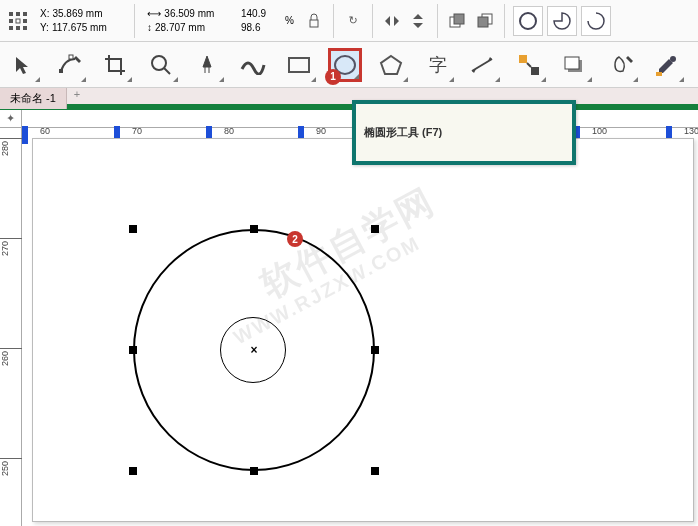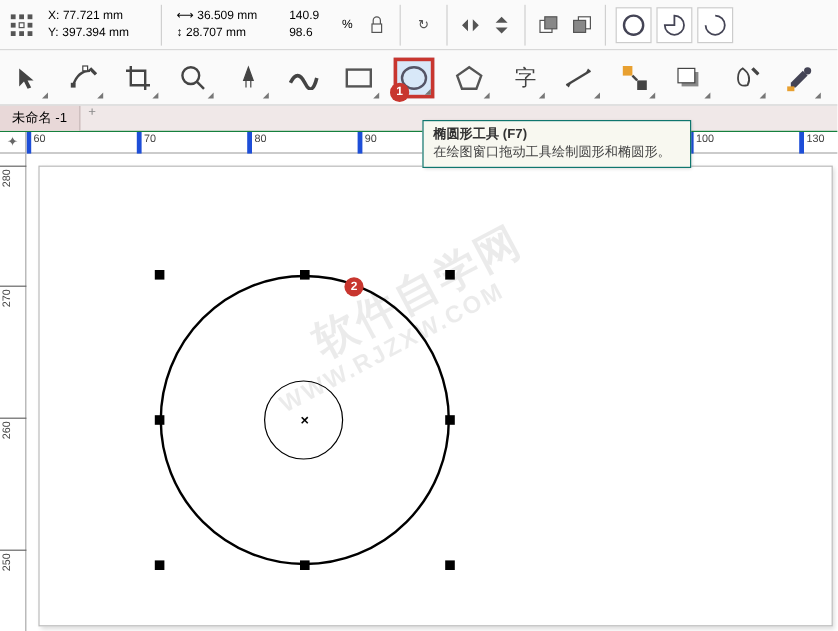--- a/index.html
+++ b/index.html
@@ -13,34 +13,34 @@
   .small-btn { width: 22px; height: 22px; display: flex; align-items: center; justify-content: center; color: #555; cursor: pointer; }
   .group2 { display: flex; gap: 6px; align-items: center; }
   .shape-btn { width: 30px; height: 30px; border: 1px solid #ccc; display: flex; align-items: center; justify-content: center; background: #fff; cursor: pointer; }
   
   .tool-row { display: flex; align-items: center; height: 46px; border-bottom: 1px solid #d0d0d0; padding: 2px 6px; gap: 12px; background: #fafafa; position: relative; }
   .tool { width: 34px; height: 34px; display: flex; align-items: center; justify-content: center; cursor: pointer; position: relative; }
   .tool.selected { border: 3px solid #c8362f; background: #d8e8f8; }
   .tool .corner { position: absolute; right: 0; bottom: 0; width: 0; height: 0; border-left: 5px solid transparent; border-bottom: 5px solid #777; }
   .callout-num { position: absolute; width: 16px; height: 16px; border-radius: 50%; background: #c8362f; color: #fff; font-size: 10px; display: flex; align-items: center; justify-content: center; font-weight: bold; z-index: 5; }
   
-  .tab-bar { display: flex; align-items: flex-start; height: 22px; background: #f0e8e8; border-bottom: 1px solid #15803d; font-size: 11px; }
+  .tab-bar { display: flex; align-items: flex-start; height: 22px; background: #f0e8e8; border-bottom: 6px solid #15803d; font-size: 11px; }
   .tab { padding: 3px 10px; background: #e8d8d8; border-right: 1px solid #c8b8b8; cursor: pointer; }
   .tab-add { width: 20px; text-align: center; cursor: pointer; color: #888; }
   
   .ruler-h { position: absolute; left: 22px; right: 0; top: 110px; height: 18px; background: #fff; border-bottom: 1px solid #aaa; }
-  .ruler-h .tick-major { position: absolute; top: 0; height: 18px; border-left: 4px solid #1d4ed8; font-size: 9px; padding-left: 2px; color: #444; }
+  .ruler-h .tick-major { position: absolute; top: 16px; height: 18px; border-left: 6px solid #1d4ed8; font-size: 9px; padding-left: 12px; color: #444; }
   .ruler-v { position: absolute; left: 0; top: 128px; bottom: 0; width: 22px; background: #fff; border-right: 1px solid #aaa; }
   .ruler-v .tick-major { position: absolute; left: 0; width: 22px; border-top: 1px solid #666; font-size: 9px; color: #444; }
   .ruler-v .tick-major span { writing-mode: vertical-lr; transform: rotate(180deg); display: inline-block; margin-top: 2px; }
   .ruler-corner { position: absolute; left: 0; top: 110px; width: 22px; height: 18px; background: #fff; border-right: 1px solid #aaa; border-bottom: 1px solid #aaa; display:flex; align-items:center; justify-content:center; color:#666; z-index:2;}
   
   .canvas { position: absolute; left: 32px; top: 138px; right: 4px; bottom: 4px; background: #fff; box-shadow: 2px 2px 4px rgba(0,0,0,0.15); border: 1px solid #bbb; }
   
-  .tooltip { position: absolute; left: 352px; top: 100px; width: 224px; background: #f8f8f0; border: 1px solid #0f766e; padding: 4px 8px; font-size: 11px; line-height: 15px; color: #444; z-index: 10; box-shadow: 1px 1px 3px rgba(0,0,0,0.2); }
+  .tooltip { position: absolute; left: 352px; top: 100px; width: 224px; background: #f8f8f0; border: 4px solid #0f766e; padding: 21px 8px; font-size: 11px; line-height: 15px; color: #444; z-index: 10; box-shadow: 1px 1px 3px rgba(0,0,0,0.2); }
   .tooltip .tt-title { font-weight: bold; color: #333; }
   
   .sel-handle { position: absolute; width: 8px; height: 8px; background: #000; }
   .sel-center { position: absolute; font-size: 12px; font-weight: bold; transform: translate(-50%,-50%); }
   .big-circle { position: absolute; border: 2px solid #000; border-radius: 50%; }
   .small-circle { position: absolute; border: 1.5px solid #000; border-radius: 50%; }
   
   .watermark { position: absolute; color: rgba(0,0,0,0.08); font-size: 36px; transform: rotate(-28deg); pointer-events: none; font-weight: bold; letter-spacing: 2px; }
 </style>
 </head>
@@ -56,25 +56,25 @@
         <rect x="9" y="9" width="4" height="4" fill="none" stroke="#555"></rect>
         <rect x="16" y="9" width="4" height="4" fill="#555"></rect>
         <rect x="2" y="16" width="4" height="4" fill="#555"></rect>
         <rect x="9" y="16" width="4" height="4" fill="#555"></rect>
         <rect x="16" y="16" width="4" height="4" fill="#555"></rect>
       </svg>
   </div>
   <div class="coord-block">
     <div class="row">
         <span>X:</span> 
-        <span>77.721 mm</span>
+        <span>35.869 mm</span>
       </div>
     <div class="row">
         <span>Y:</span> 
-        <span>397.394 mm</span>
+        <span>117.675 mm</span>
       </div>
   </div>
   <div class="vsep"></div>
   <div class="coord-block">
     <div class="row">
         <span>⟷</span> 
         <span>36.509 mm</span>
       </div>
     <div class="row">
         <span>↕</span> 
@@ -290,14 +290,13 @@
   <div class="sel-handle" style="left:96px;top:328px"></div>
   <div class="sel-handle" style="left:217px;top:328px"></div>
   <div class="sel-handle" style="left:338px;top:328px"></div>
   <div class="sel-center" style="left:221px;top:211px">×</div>
 
   <div class="callout-num" style="left:254px;top:92px">2</div>
 </div>
 
 <div class="tooltip">
   <div class="tt-title">椭圆形工具 (F7)</div>
-  <div>在绘图窗口拖动工具绘制圆形和椭圆形。</div>
 </div>
 
 </body></html>

